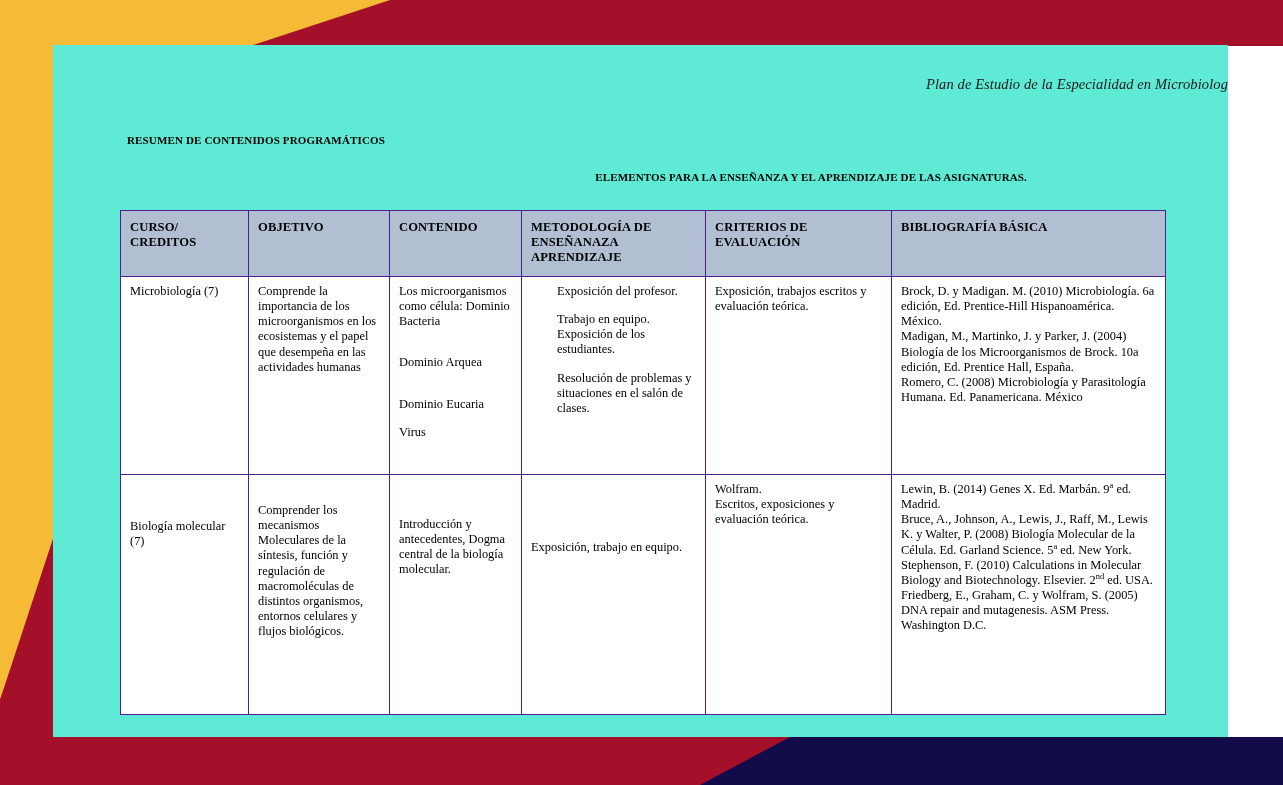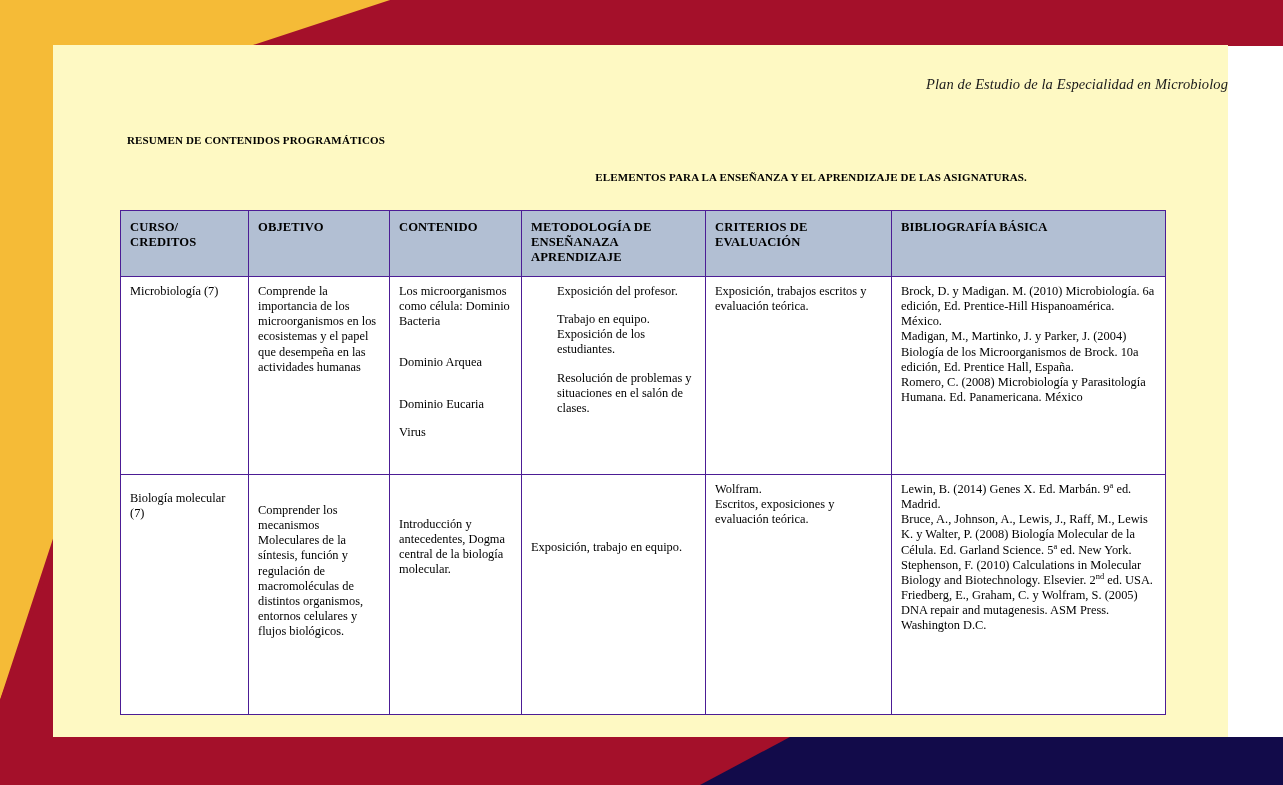--- a/index.html
+++ b/index.html
@@ -25,21 +25,21 @@
     z-index: 0;
   }
 
   
   #page {
     position: absolute;
     left: 53px;
     top: 45px;
     width: 1175px;
     height: 692px;
-    background: #fef9c3;
+    background: #5eead4;
     z-index: 2;
     overflow: hidden;
   }
 
   
   #doc-header {
     position: absolute;
     right: 0px;
     top: 31px;
     width: 420px;
@@ -208,21 +208,21 @@
         <td class="cell-top">Exposición, trabajos escritos y evaluación teórica.</td>
 
         <td class="cell-mid">
           <p class="biblio-line">Brock, D. y Madigan. M. (2010) Microbiología. 6a edición, Ed. Prentice-Hill Hispanoamérica. México.</p>
           <p class="biblio-line">Madigan, M., Martinko, J. y Parker, J. (2004) Biología de los Microorganismos de Brock. 10a  edición, Ed. Prentice Hall, España.</p>
           <p class="biblio-line">Romero, C. (2008) Microbiología y Parasitología Humana. Ed. Panamericana. México</p>
         </td>
       </tr>
 
       <tr class="row-2">
-        <td class="cell-top" style="padding-top:16px">Biología molecular (7)</td>
+        <td class="cell-top" style="padding-top:44px">Biología molecular (7)</td>
 
         <td class="cell-top" style="padding-top:28px">Comprender los mecanismos Moleculares de la síntesis, función y regulación de macromoléculas de distintos organismos, entornos celulares y flujos biológicos.</td>
 
         <td class="cell-top" style="padding-top:42px">Introducción y antecedentes, Dogma central de la biología molecular.</td>
 
         <td class="cell-top" style="padding-top:65px">
           <p class="para">Exposición, trabajo en equipo.</p>
         </td>
 
         <td class="cell-top">

